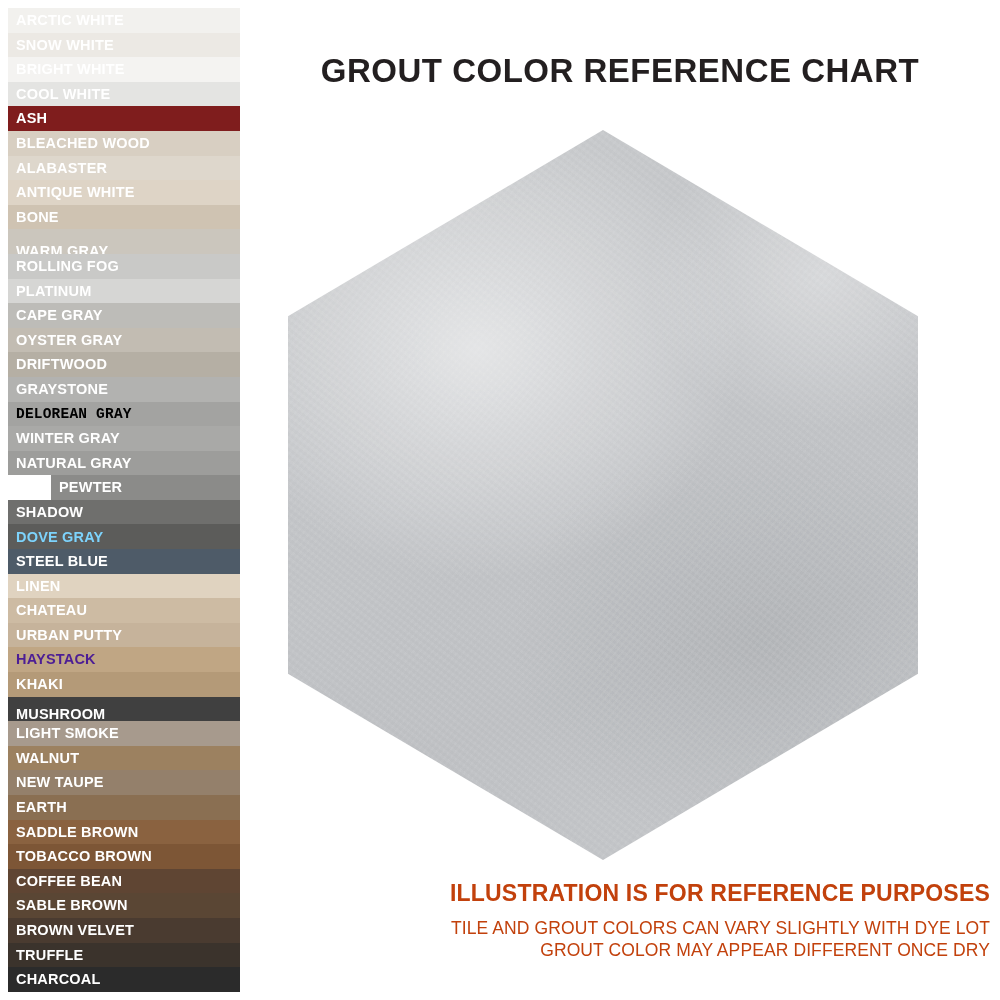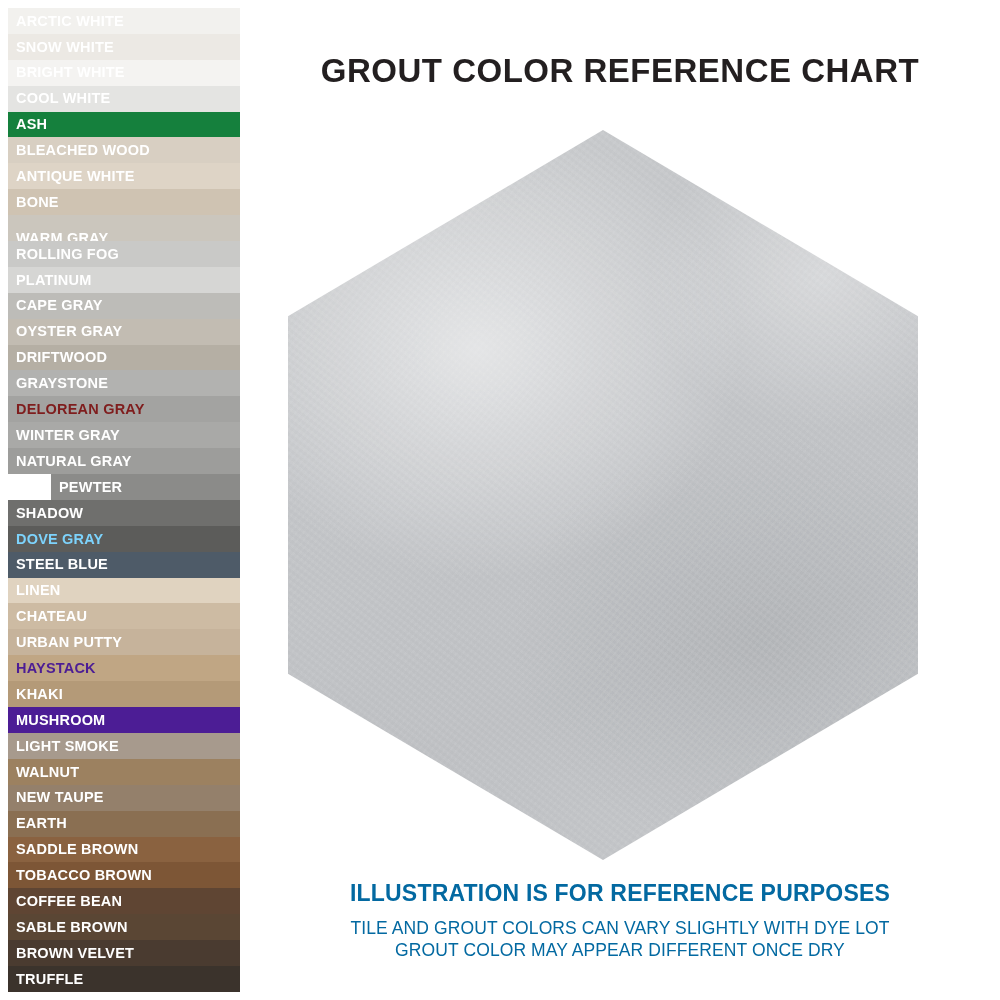--- a/index.html
+++ b/index.html
@@ -94,22 +94,22 @@
     mix-blend-mode: overlay;
     pointer-events: none;
   }
 
   
   #footer {
     position: absolute;
     left: 250px;
     top: 880px;
     width: 740px;
-    text-align: center;
-    color: #0369a1;
+    text-align: right;
+    color: #c2410c;
   }
   #footer-heading {
     font-family: "Liberation Sans", sans-serif;
     font-weight: bold;
     font-size: 23px;
     letter-spacing: 0.2px;
     text-transform: uppercase;
     margin-bottom: 10px;
   }
   .footer-line {
@@ -131,26 +131,29 @@
       </div>
       <div class="swatch-row" style="background: rgb(236, 233, 228);">
         <span class="swatch-label" style="color: rgb(255, 255, 255);">SNOW WHITE</span>
       </div>
       <div class="swatch-row" style="background: rgb(244, 243, 241);">
         <span class="swatch-label" style="color: rgb(255, 255, 255);">BRIGHT WHITE</span>
       </div>
       <div class="swatch-row" style="background: rgb(228, 228, 226);">
         <span class="swatch-label" style="color: rgb(255, 255, 255);">COOL WHITE</span>
       </div>
-      <div class="swatch-row" style="background: #15803d;">
+      <div class="swatch-row" style="background: #7f1d1d;">
         <span class="swatch-label" style="color: rgb(255, 255, 255);">ASH</span>
       </div>
       <div class="swatch-row" style="background: rgb(216, 207, 194);">
         <span class="swatch-label" style="color: rgb(255, 255, 255);">BLEACHED WOOD</span>
       </div>
+      <div class="swatch-row" style="background: rgb(222, 215, 204);">
+        <span class="swatch-label" style="color: rgb(255, 255, 255);">ALABASTER</span>
+      </div>
       <div class="swatch-row" style="background: rgb(222, 212, 198);">
         <span class="swatch-label" style="color: rgb(255, 255, 255);">ANTIQUE WHITE</span>
       </div>
       <div class="swatch-row" style="background: rgb(207, 195, 178);">
         <span class="swatch-label" style="color: rgb(255, 255, 255);">BONE</span>
       </div>
       <div class="swatch-row" style="background: rgb(203, 198, 189);">
         <span class="swatch-label" style="color: rgb(255, 255, 255); margin-top: 20px;">WARM GRAY</span>
       </div>
       <div class="swatch-row" style="background: rgb(201, 201, 199);">
@@ -165,21 +168,21 @@
       <div class="swatch-row" style="background: rgb(194, 188, 178);">
         <span class="swatch-label" style="color: rgb(255, 255, 255);">OYSTER GRAY</span>
       </div>
       <div class="swatch-row" style="background: rgb(181, 175, 164);">
         <span class="swatch-label" style="color: rgb(255, 255, 255);">DRIFTWOOD</span>
       </div>
       <div class="swatch-row" style="background: rgb(178, 178, 176);">
         <span class="swatch-label" style="color: rgb(255, 255, 255);">GRAYSTONE</span>
       </div>
       <div class="swatch-row" style="background: rgb(163, 163, 161);">
-        <span class="swatch-label" style="color: #7f1d1d;">DELOREAN GRAY</span>
+        <span class="swatch-label" style="color: #000000; font-family: Liberation Mono, monospace;">DELOREAN GRAY</span>
       </div>
       <div class="swatch-row" style="background: rgb(169, 169, 167);">
         <span class="swatch-label" style="color: rgb(255, 255, 255);">WINTER GRAY</span>
       </div>
       <div class="swatch-row" style="background: rgb(157, 157, 155);">
         <span class="swatch-label" style="color: rgb(255, 255, 255);">NATURAL GRAY</span>
       </div>
       <div class="swatch-row" style="background: rgb(139, 139, 137); margin-left: 43px;">
         <span class="swatch-label" style="color: rgb(255, 255, 255);">PEWTER</span>
       </div>
@@ -200,21 +203,21 @@
       </div>
       <div class="swatch-row" style="background: rgb(198, 179, 155);">
         <span class="swatch-label" style="color: rgb(255, 255, 255);">URBAN PUTTY</span>
       </div>
       <div class="swatch-row" style="background: rgb(192, 166, 132);">
         <span class="swatch-label" style="color: #4c1d95;">HAYSTACK</span>
       </div>
       <div class="swatch-row" style="background: rgb(180, 154, 120);">
         <span class="swatch-label" style="color: rgb(255, 255, 255);">KHAKI</span>
       </div>
-      <div class="swatch-row" style="background: #4c1d95;">
+      <div class="swatch-row" style="background: #404040; align-items: flex-end;">
         <span class="swatch-label" style="color: rgb(255, 255, 255);">MUSHROOM</span>
       </div>
       <div class="swatch-row" style="background: rgb(167, 154, 141);">
         <span class="swatch-label" style="color: rgb(255, 255, 255);">LIGHT SMOKE</span>
       </div>
       <div class="swatch-row" style="background: rgb(156, 129, 96);">
         <span class="swatch-label" style="color: rgb(255, 255, 255);">WALNUT</span>
       </div>
       <div class="swatch-row" style="background: rgb(148, 128, 107);">
         <span class="swatch-label" style="color: rgb(255, 255, 255);">NEW TAUPE</span>
@@ -232,20 +235,23 @@
         <span class="swatch-label" style="color: rgb(255, 255, 255);">COFFEE BEAN</span>
       </div>
       <div class="swatch-row" style="background: rgb(90, 70, 52);">
         <span class="swatch-label" style="color: rgb(255, 255, 255);">SABLE BROWN</span>
       </div>
       <div class="swatch-row" style="background: rgb(74, 59, 48);">
         <span class="swatch-label" style="color: rgb(255, 255, 255);">BROWN VELVET</span>
       </div>
       <div class="swatch-row" style="background: rgb(59, 51, 44);">
         <span class="swatch-label" style="color: rgb(255, 255, 255);">TRUFFLE</span>
+      </div>
+      <div class="swatch-row" style="background: rgb(43, 43, 43);">
+        <span class="swatch-label" style="color: rgb(255, 255, 255);">CHARCOAL</span>
       </div>
     </div>
 
   <div id="chart-title">GROUT COLOR REFERENCE CHART</div>
 
   <div id="tile-wrap">
     <div id="tile-hex"></div>
   </div>
 
   <div id="footer">

